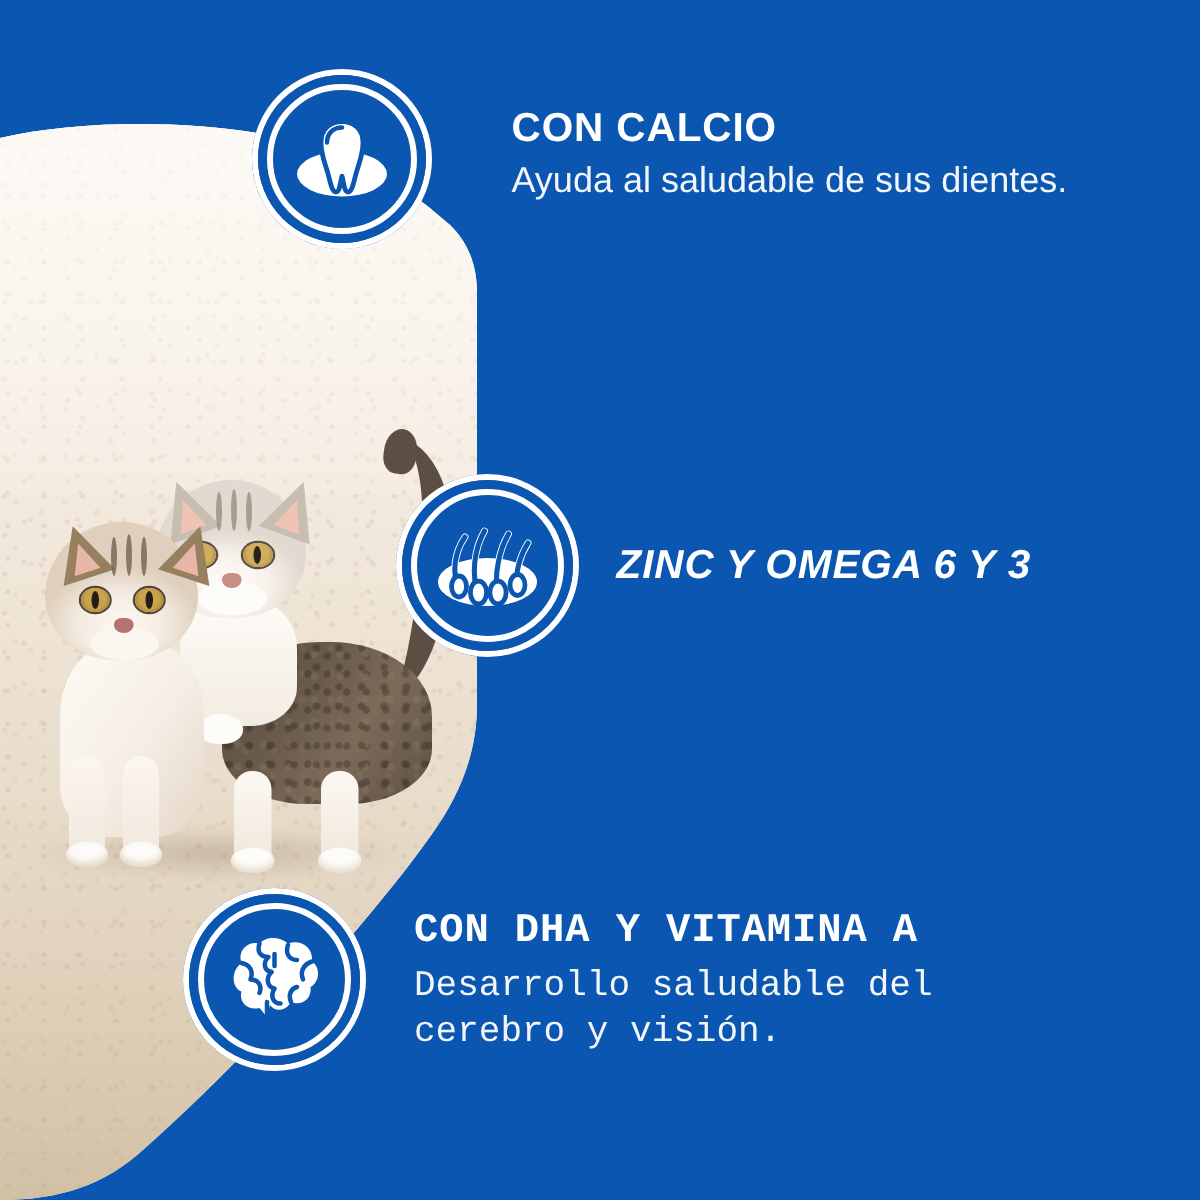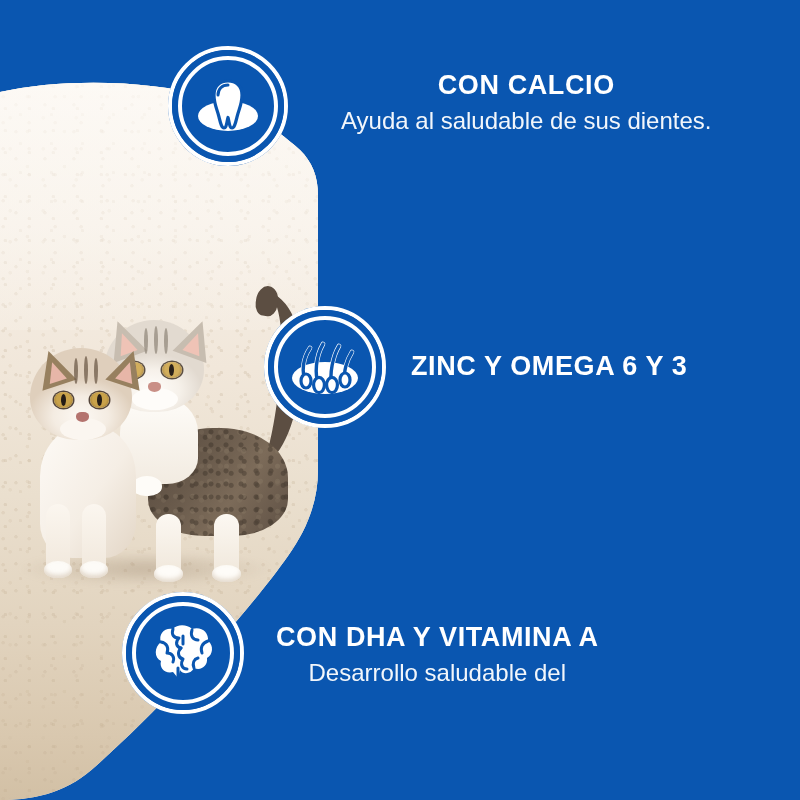--- a/index.html
+++ b/index.html
@@ -264,21 +264,21 @@
   .icon-badge .disc {
     position: absolute; inset: 10px;
     border-radius: 50%;
     background: #0A56B0;
     border: 4px solid #FFFFFF;
     box-sizing: border-box;
     display: flex; align-items: center; justify-content: center;
   }
   .icon-badge svg { display: block; }
 
-  .feature-text { margin-left: 0; text-align: center; }
+  .feature-text { margin-left: 0; }
   .feature-title {
     color: #FFFFFF;
     font-weight: 700;
     letter-spacing: .6px;
     line-height: 1.05;
     white-space: nowrap;
     font-size: 27px;
   }
   .feature-sub {
     color: #F2F6FB;
@@ -287,27 +287,27 @@
     line-height: 1.32;
     margin-top: 6px;
   }
   .feature-sub .line2 { display: block; }
 
   
   #feature-calcium  { left: 168px; top: 46px; }
   #feature-calcium .icon-badge { width: 120px; height: 120px; }
   #feature-calcium .feature-text { margin-left: 53px; margin-top: -4px; }
 
-  #feature-zinc     { left: 264px; top: 306px; }
+  #feature-zinc     { left: 264px; top: 316px; font-style: italic; }
   #feature-zinc .icon-badge { width: 122px; height: 122px; }
   #feature-zinc .feature-text { margin-left: 25px; margin-top: -2px; }
 
   #feature-dha      { left: 122px; top: 592px; }
   #feature-dha .icon-badge { width: 122px; height: 122px; }
-  #feature-dha .feature-text { margin-left: 32px; margin-top: 6px; }
+  #feature-dha .feature-text { margin-left: 32px; margin-top: 6px; font-family: Liberation Mono, monospace; }
 </style>
 </head>
 <body>
 
 <div id="stage">
 
   <div class="photo-panel">
     <div class="photo-canvas">
       <div class="floor"></div>
       <div class="floor-texture"></div>
@@ -457,17 +457,18 @@
               <path d="M31 56 L 31 46"></path>
             </g>
           </svg>
         </span>
       </div>
     </div>
     <div class="feature-text">
       <div class="feature-title">CON DHA Y VITAMINA A</div>
       <div class="feature-sub">
         <span>Desarrollo saludable del</span>
+        <span class="line2">cerebro y visión.</span>
       </div>
     </div>
   </div>
 
 </div>
 
 </body></html>

